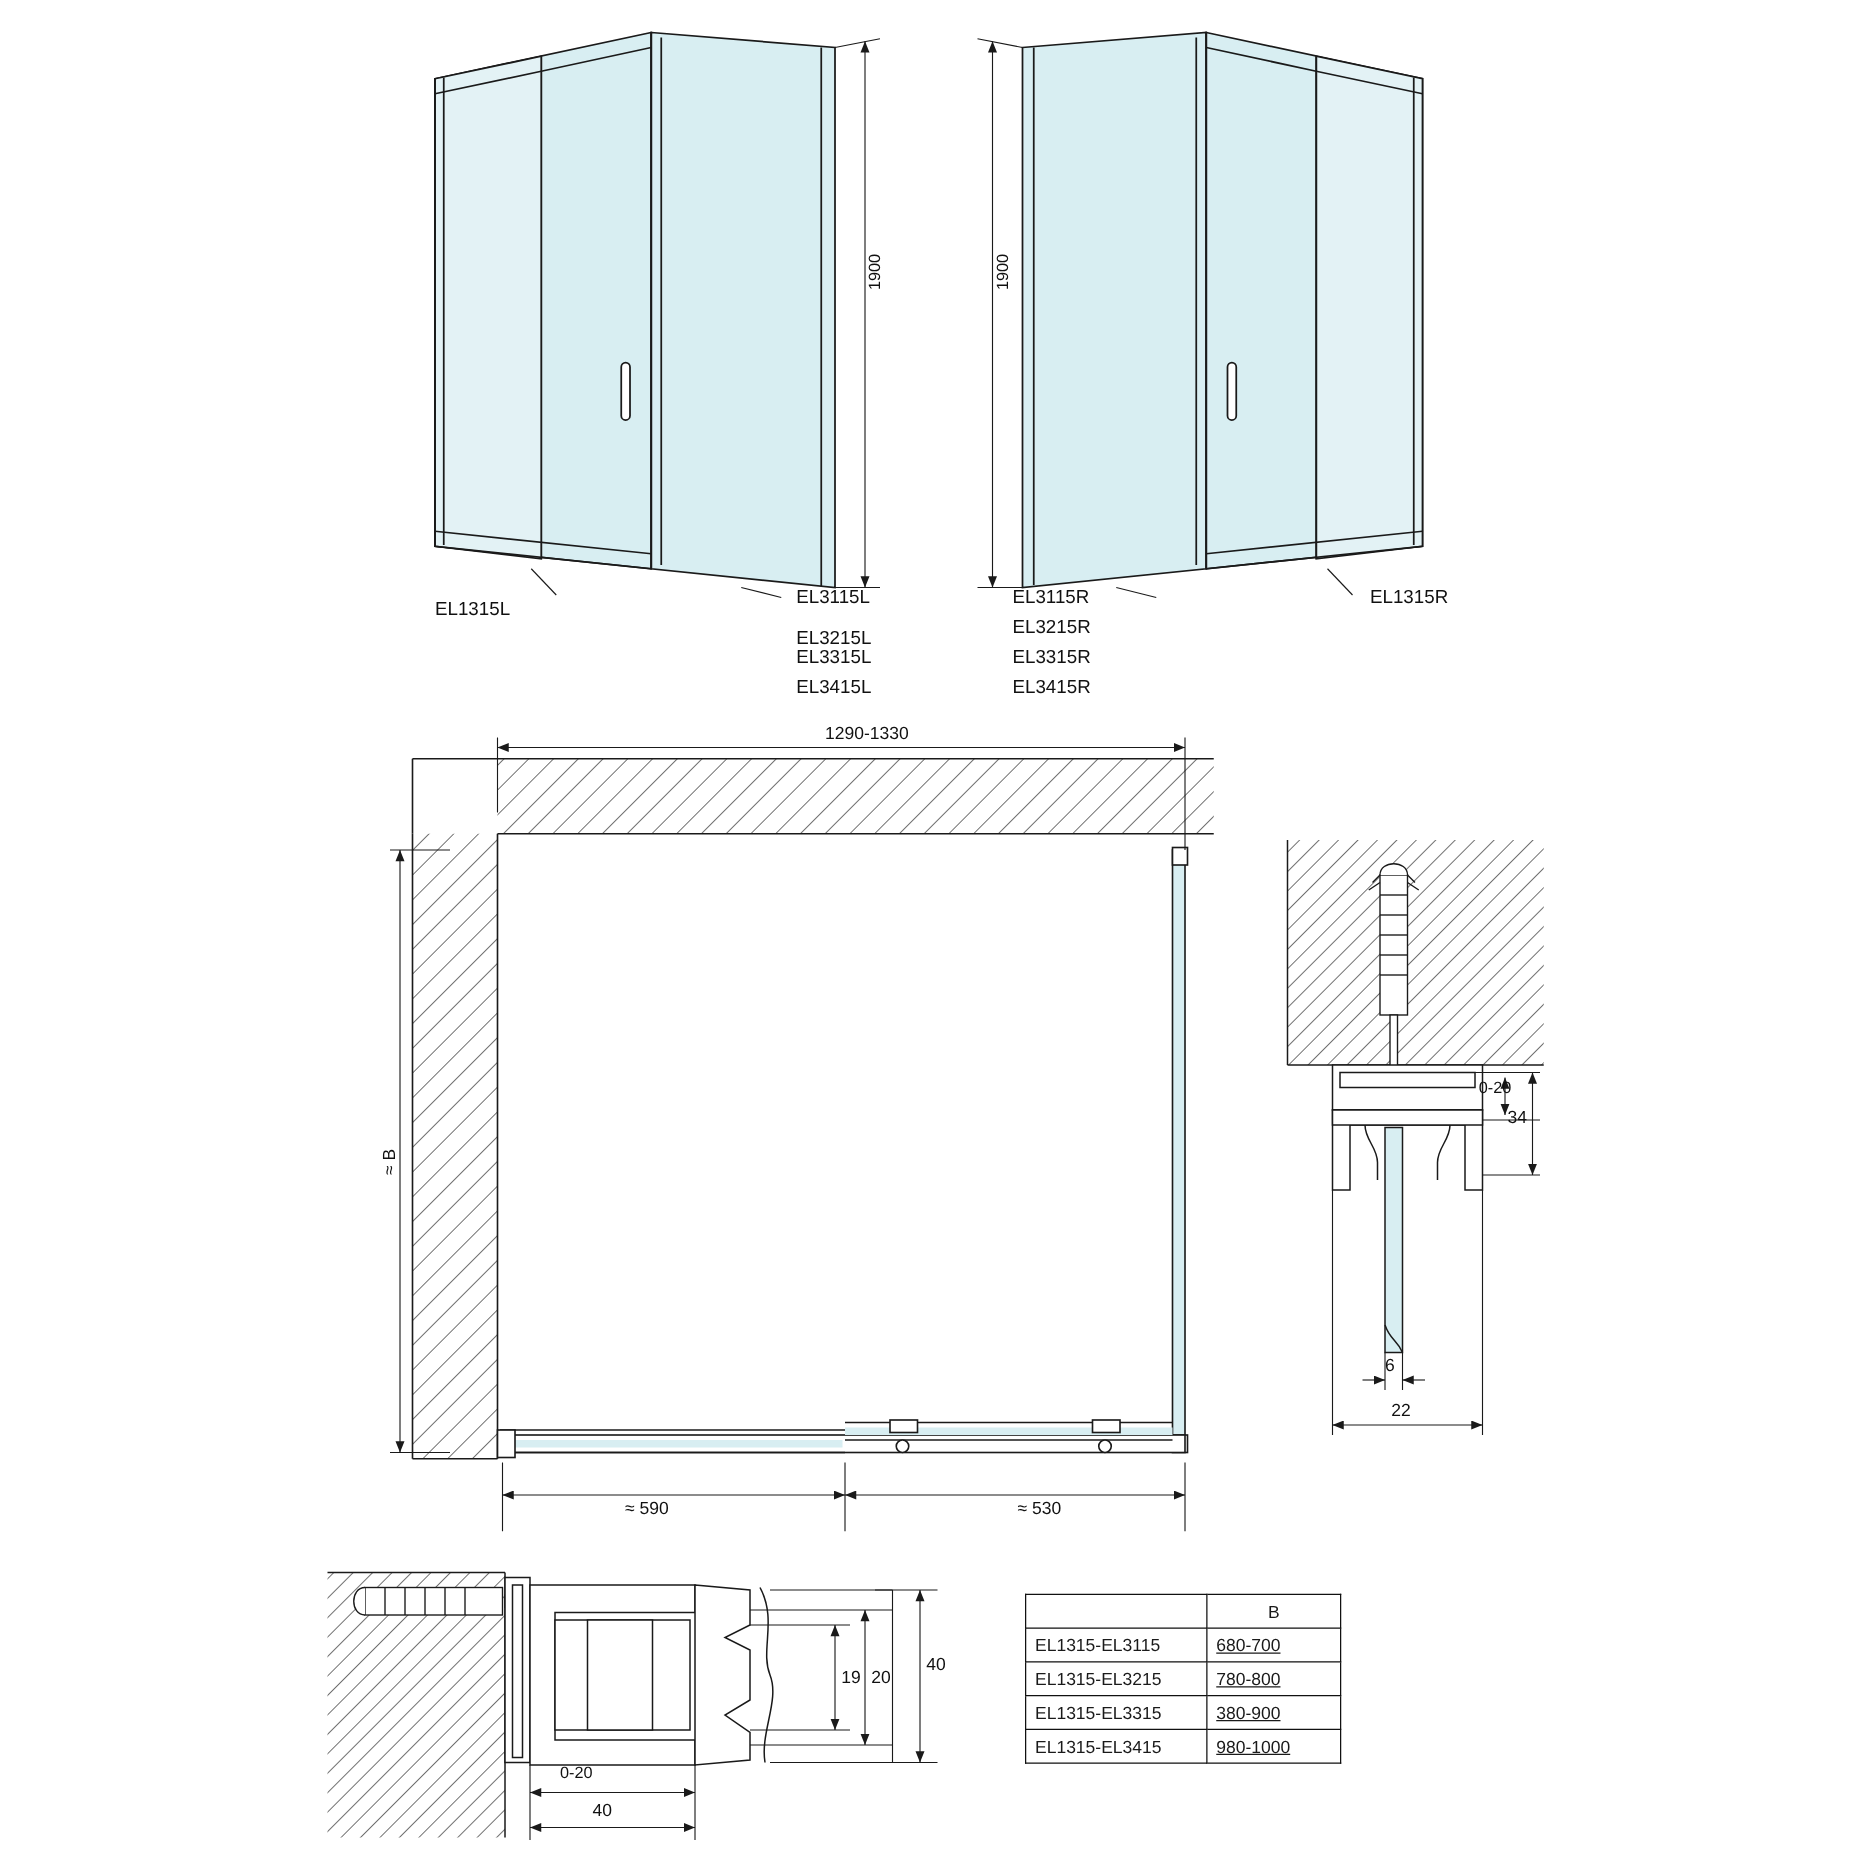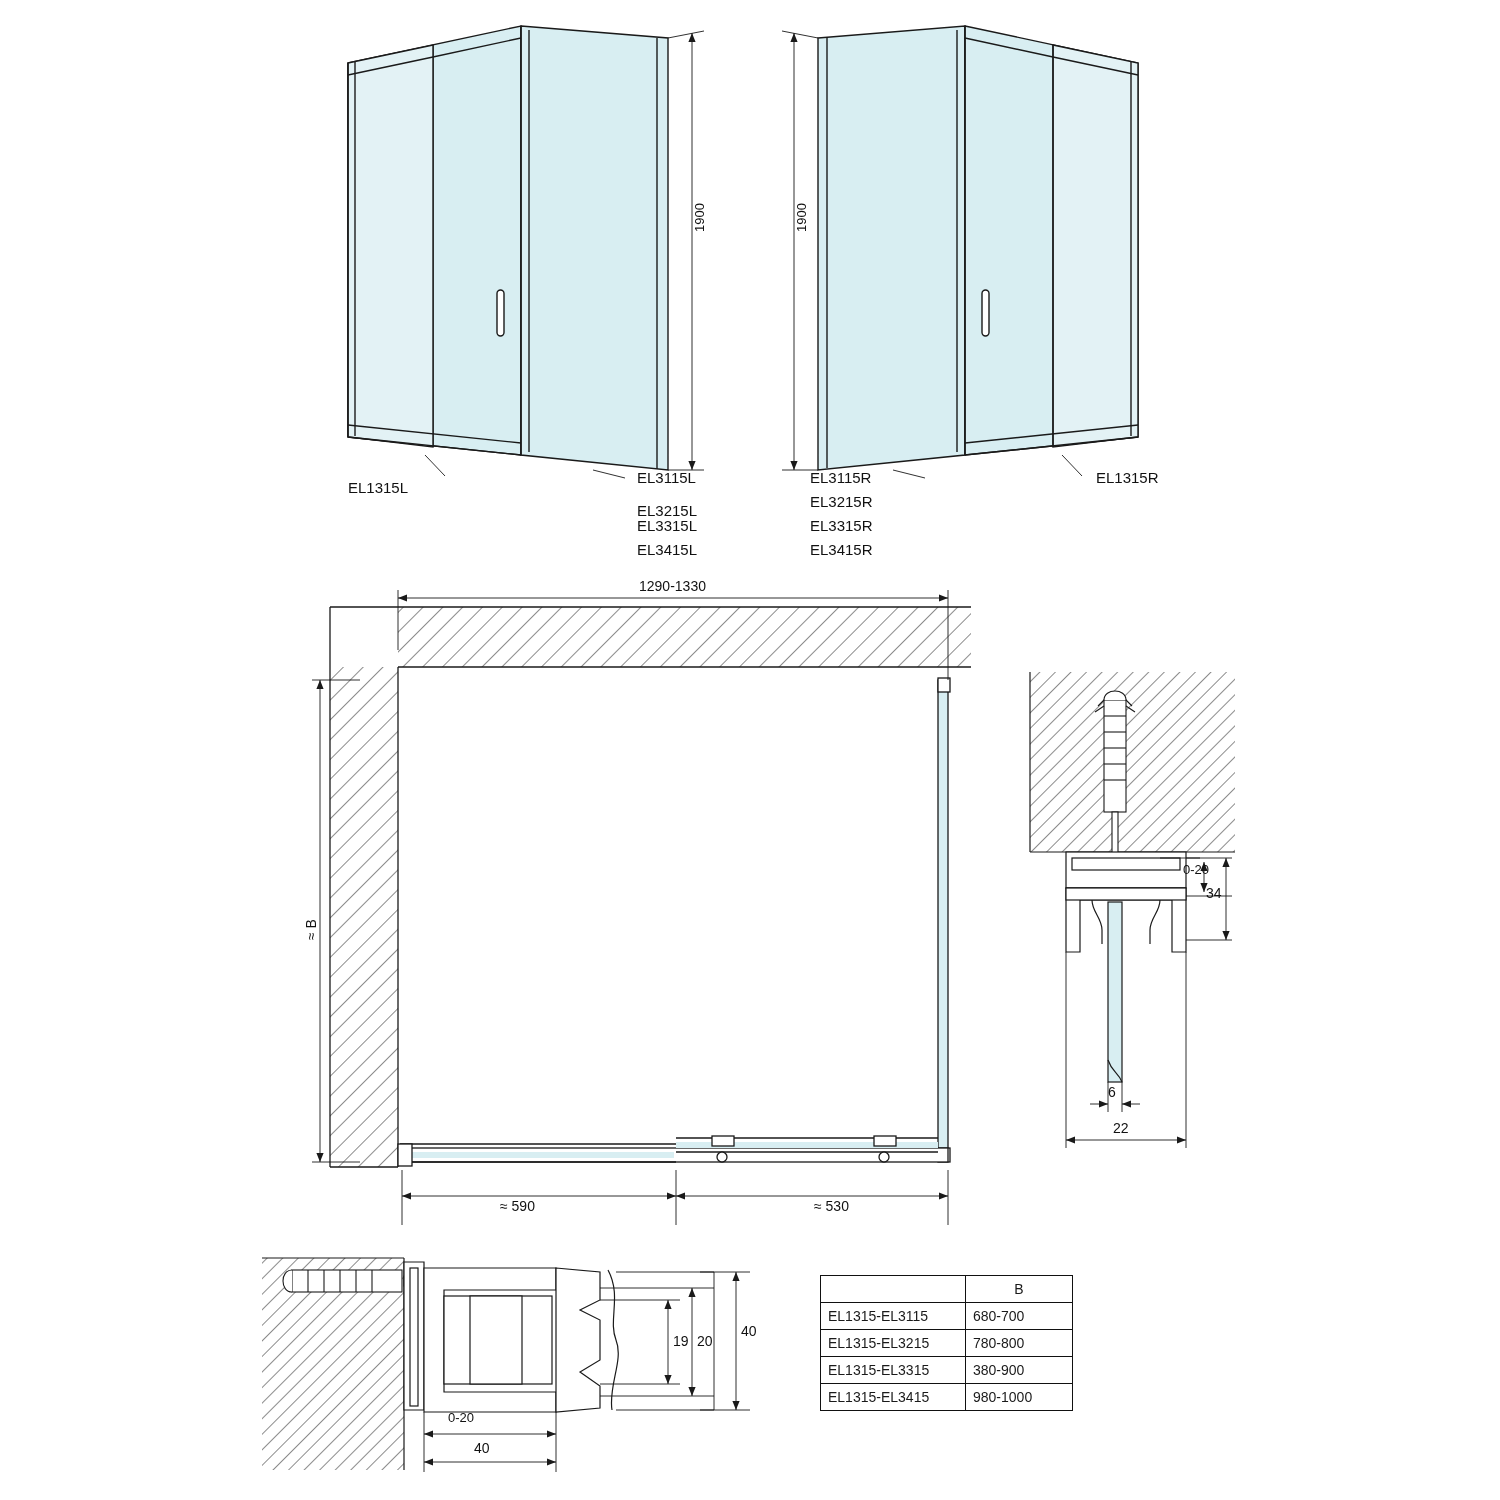--- a/index.html
+++ b/index.html
@@ -53,21 +53,21 @@
     padding: 3px 7px;
     font-weight: normal;
     text-align: left;
     height: 20px;
   }
   table.bmtable th.b-head {
     text-align: center;
     border-left: 1px solid #111;
   }
   table.bmtable td.code { width: 130px; }
-  table.bmtable td.val { width: 92px; }
+  table.bmtable td.val { width: 92px; text-decoration: underline; }
 </style>
 </head>
 <body>
 
 <div class="sheet">
 
   <svg class="drawing" viewBox="0 0 1500 1500">
     <defs>
       <pattern id="hatch" width="14" height="14" patternTransform="rotate(45)" patternUnits="userSpaceOnUse">
         <line x1="0" y1="0" x2="0" y2="14" stroke="#1a1a1a" stroke-width="1"></line>
@@ -309,21 +309,21 @@
   <div class="lbl" style="left:637px; top:501px;">EL3215L</div>
   <div class="lbl" style="left:637px; top:516px;">EL3315L</div>
   <div class="lbl" style="left:637px; top:540px;">EL3415L</div>
 
   <div class="lbl" style="left:810px; top:468px;">EL3115R</div>
   <div class="lbl" style="left:810px; top:492px;text-align:right;">EL3215R</div>
   <div class="lbl" style="left:810px; top:516px;">EL3315R</div>
   <div class="lbl" style="left:810px; top:540px;">EL3415R</div>
   <div class="lbl" style="left:1096px; top:468px;">EL1315R</div>
 
-  <div class="dimtxt" style="left:639px; top:578px;">1290-1330</div>
+  <div class="dimtxt" style="left:660px; top:578px;">1290-1330</div>
   <div class="dimtxt" style="left:303px; top:940px; transform: rotate(-90deg); transform-origin: left top;">≈ B</div>
   <div class="dimtxt" style="left:500px; top:1198px;">≈ 590</div>
   <div class="dimtxt" style="left:814px; top:1198px;">≈ 530</div>
 
   <div class="dimtxt" style="left:1183px; top:862px; font-size:13px;">0-20</div>
   <div class="dimtxt" style="left:1206px; top:885px;">34</div>
   <div class="dimtxt" style="left:1108px; top:1084px;">6</div>
   <div class="dimtxt" style="left:1113px; top:1120px;">22</div>
 
   <div class="dimtxt" style="left:673px; top:1333px;">19</div>

